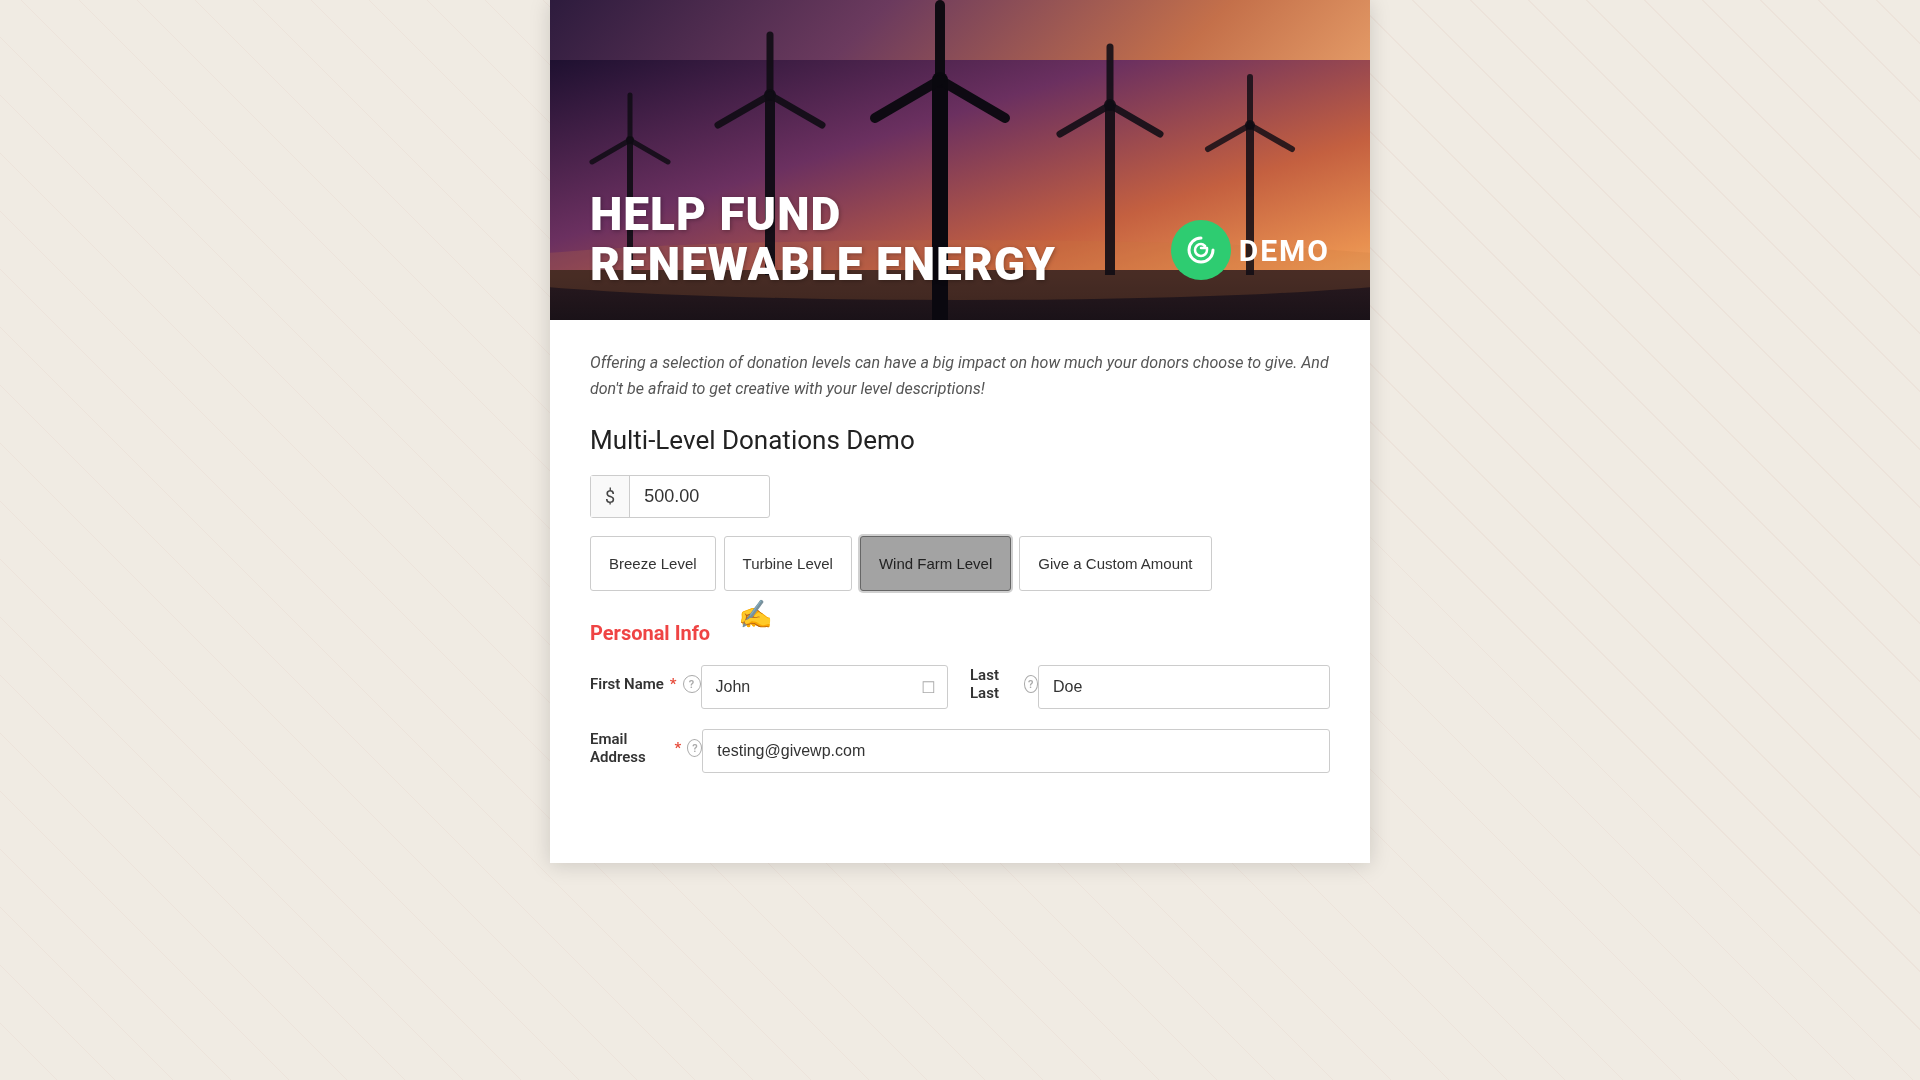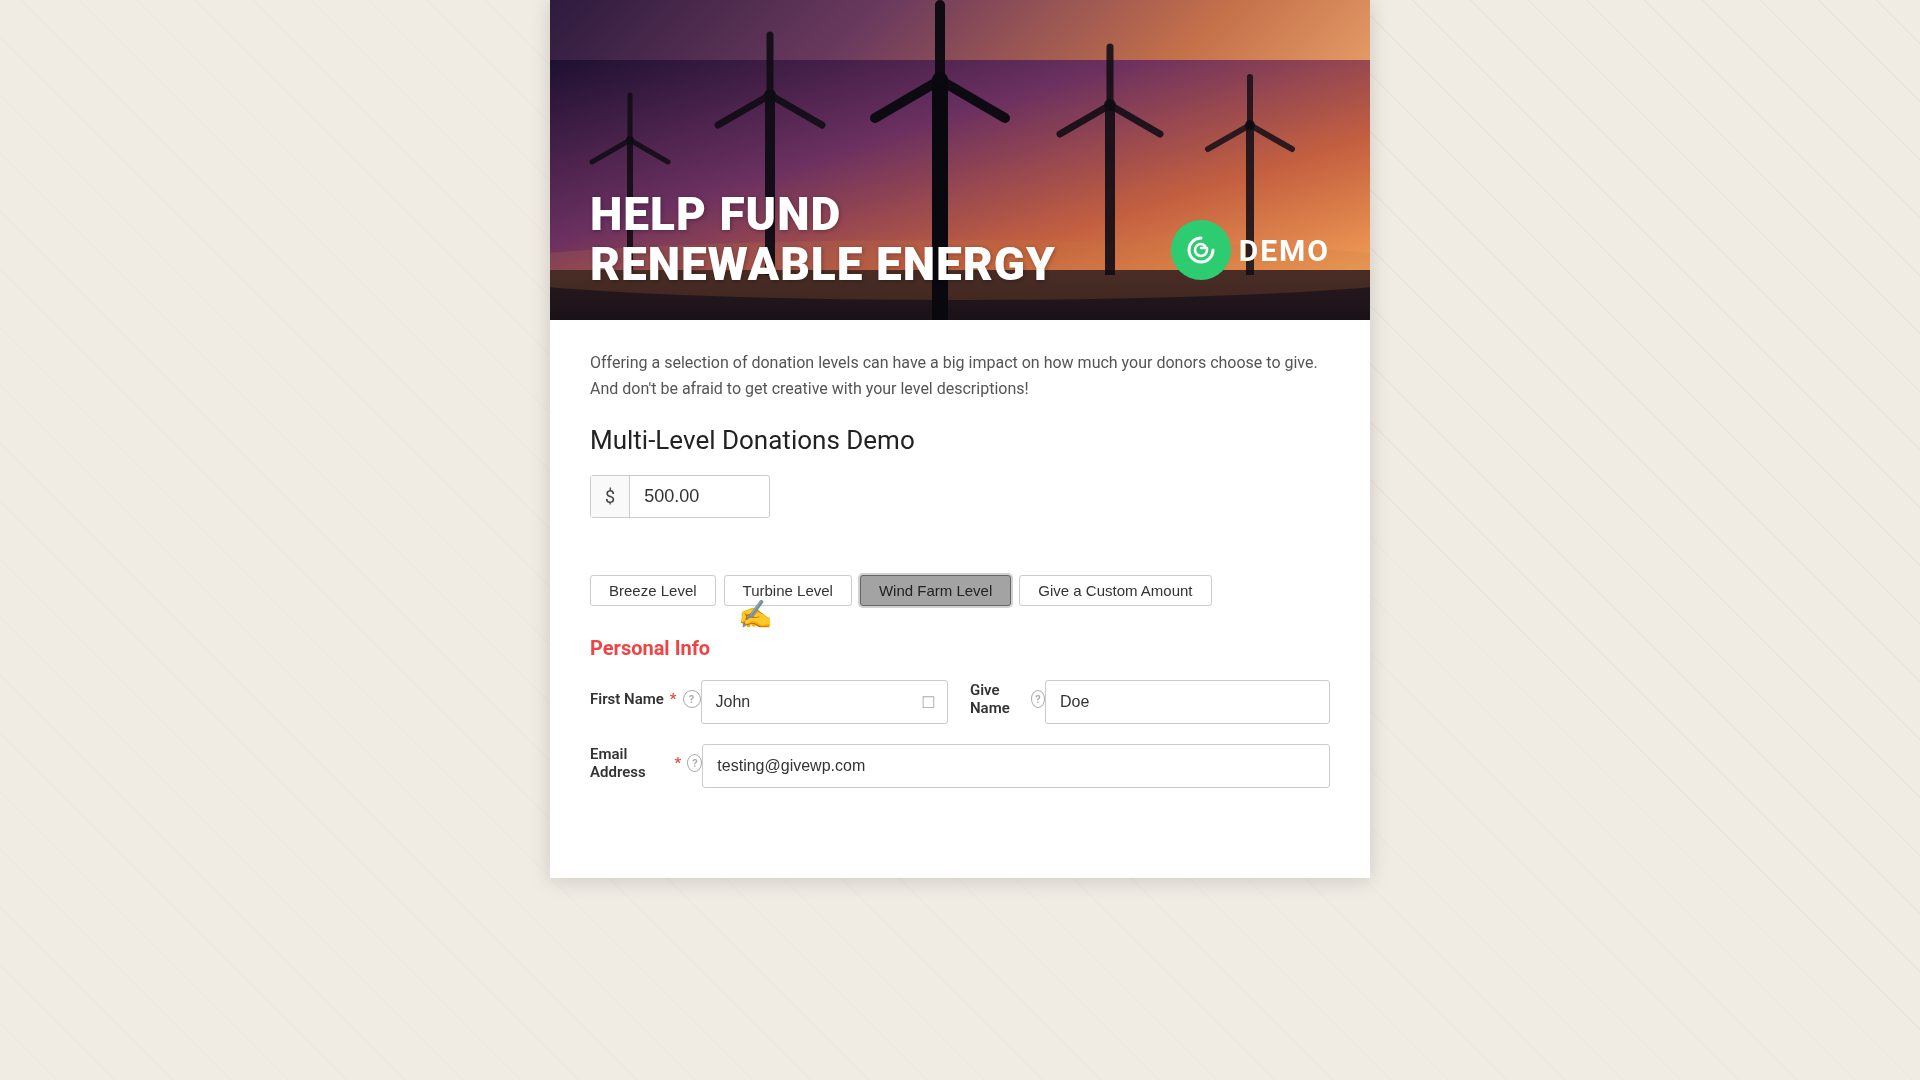--- a/index.html
+++ b/index.html
@@ -99,20 +99,21 @@
       font-weight: 700;
       letter-spacing: 2px;
     }
 
     
     .content-area {
       padding: 30px 40px;
     }
 
     .description-text {
+      font-style: italic;
       color: #555;
       font-size: 16px;
       line-height: 1.6;
       margin-bottom: 24px;
     }
 
     .section-title {
       font-size: 26px;
       font-weight: 400;
       color: #222;
@@ -150,29 +151,28 @@
 
     
     .level-buttons {
       display: flex;
       gap: 8px;
       flex-wrap: wrap;
       margin-bottom: 30px;
     }
 
     .level-btn {
-      padding: 6px 18px;
+      padding: 18px 18px;
       border: 1px solid #ccc;
       border-radius: 3px;
       background: #fff;
       font-size: 15px;
       color: #333;
       cursor: pointer;
       transition: all 0.2s;
-      margin-top: 39px;
     }
 
     .level-btn.active {
       background: #a3a3a3;
       border-color: #666;
       box-shadow: 0 0 0 2px rgba(100,100,100,0.3);
       color: #222;
       font-weight: 500;
     }
 
@@ -367,21 +367,21 @@
           <span class="required-star">*</span>
           <span class="help-icon">?</span>
         </label>
         <div class="input-with-icon">
           <input type="text" class="form-input" value="John" style="">
           <span class="input-icon">☐</span>
         </div>
       </div>
       <div class="form-group">
         <label class="form-label">
-          <span>Give Name</span>
+          <span>Last Last</span>
           <span class="help-icon">?</span>
         </label>
         <input type="text" class="form-input" value="Doe" style="">
       </div>
     </div>
 
     <div class="form-row">
       <div class="form-group" style="flex: 0 0 100%;">
         <label class="form-label">
           <span>Email Address</span>

